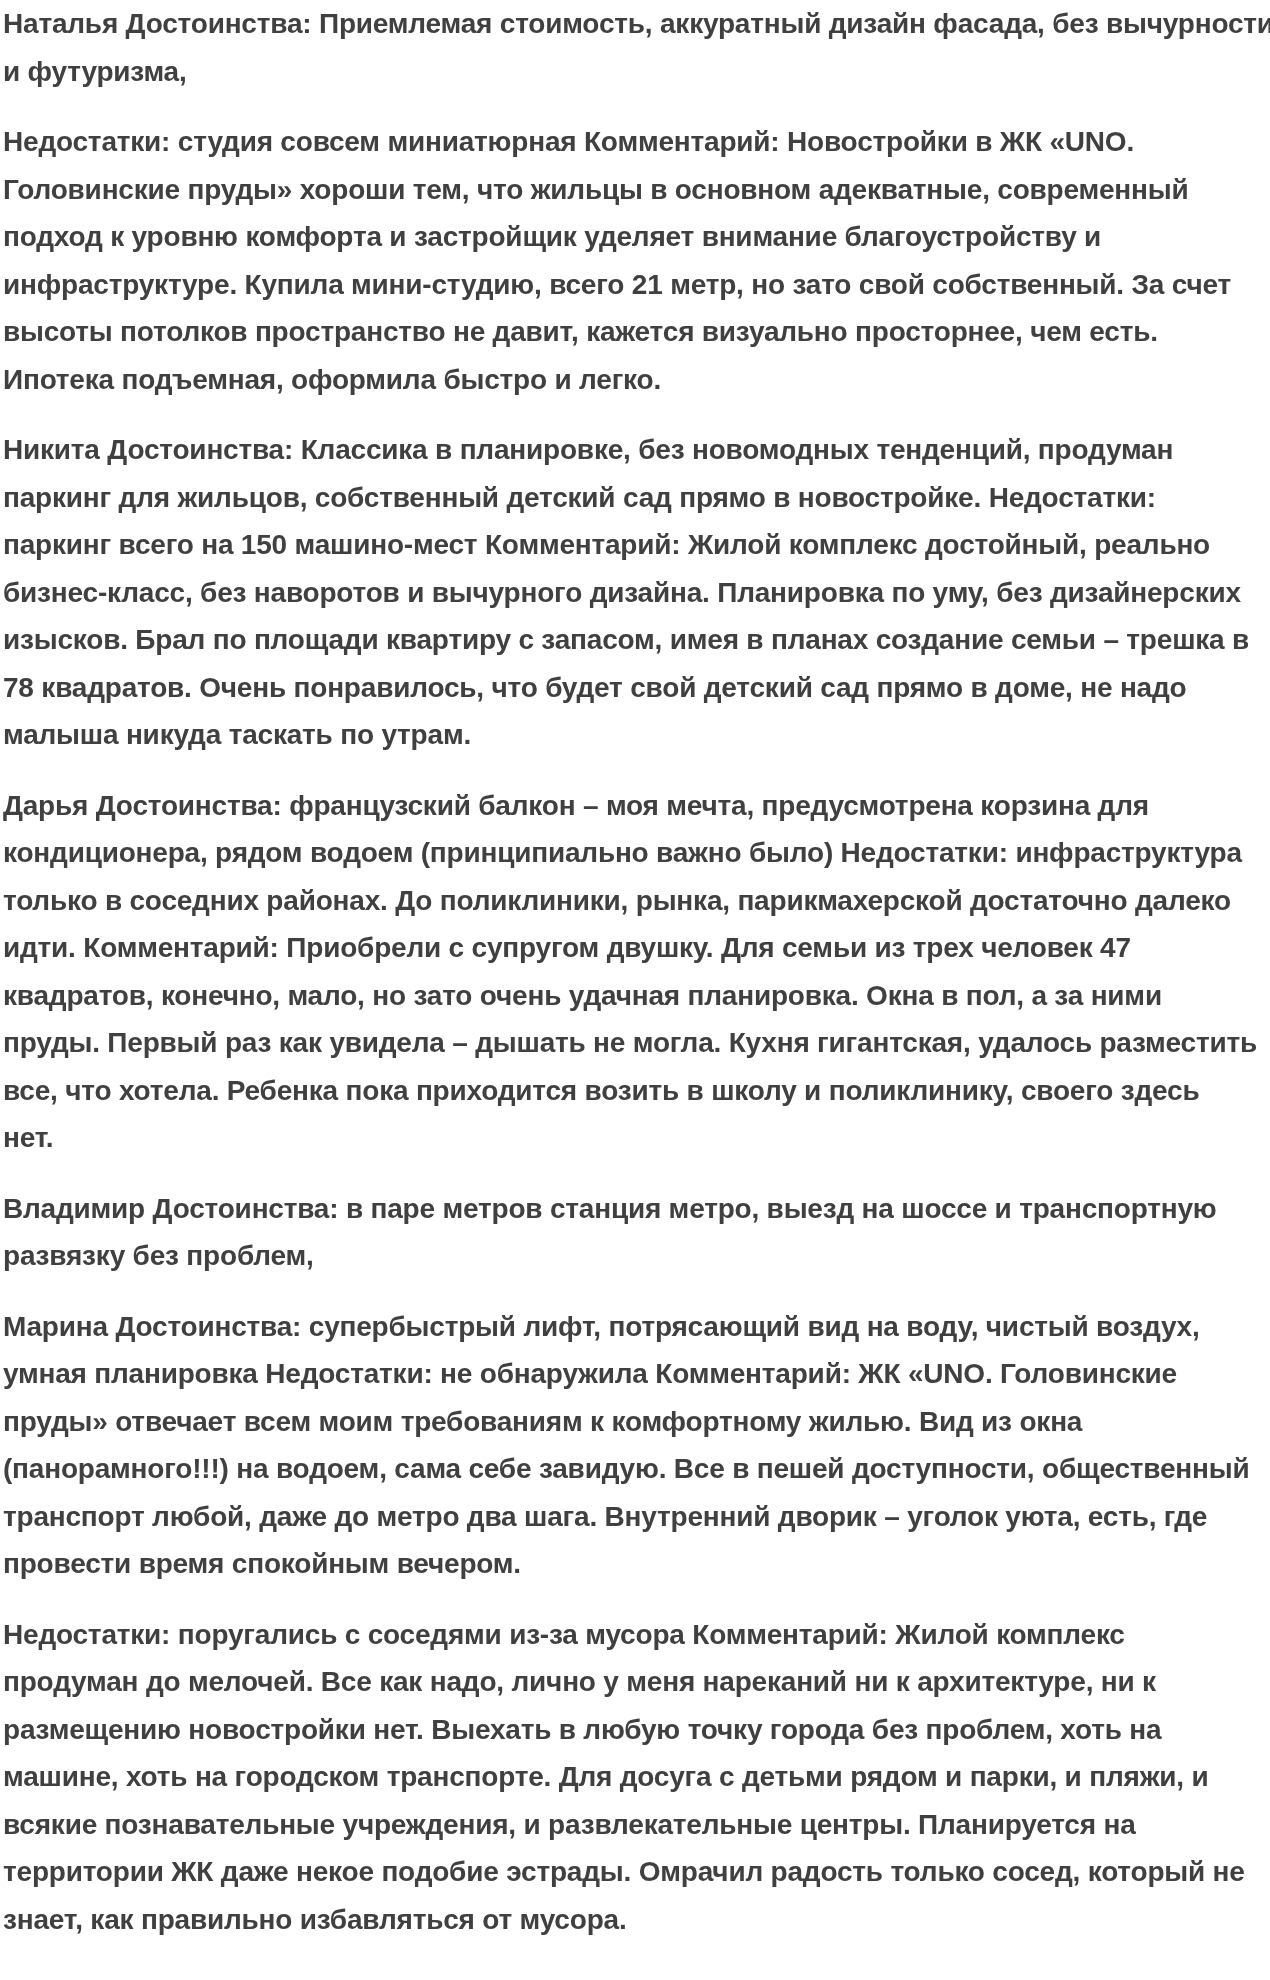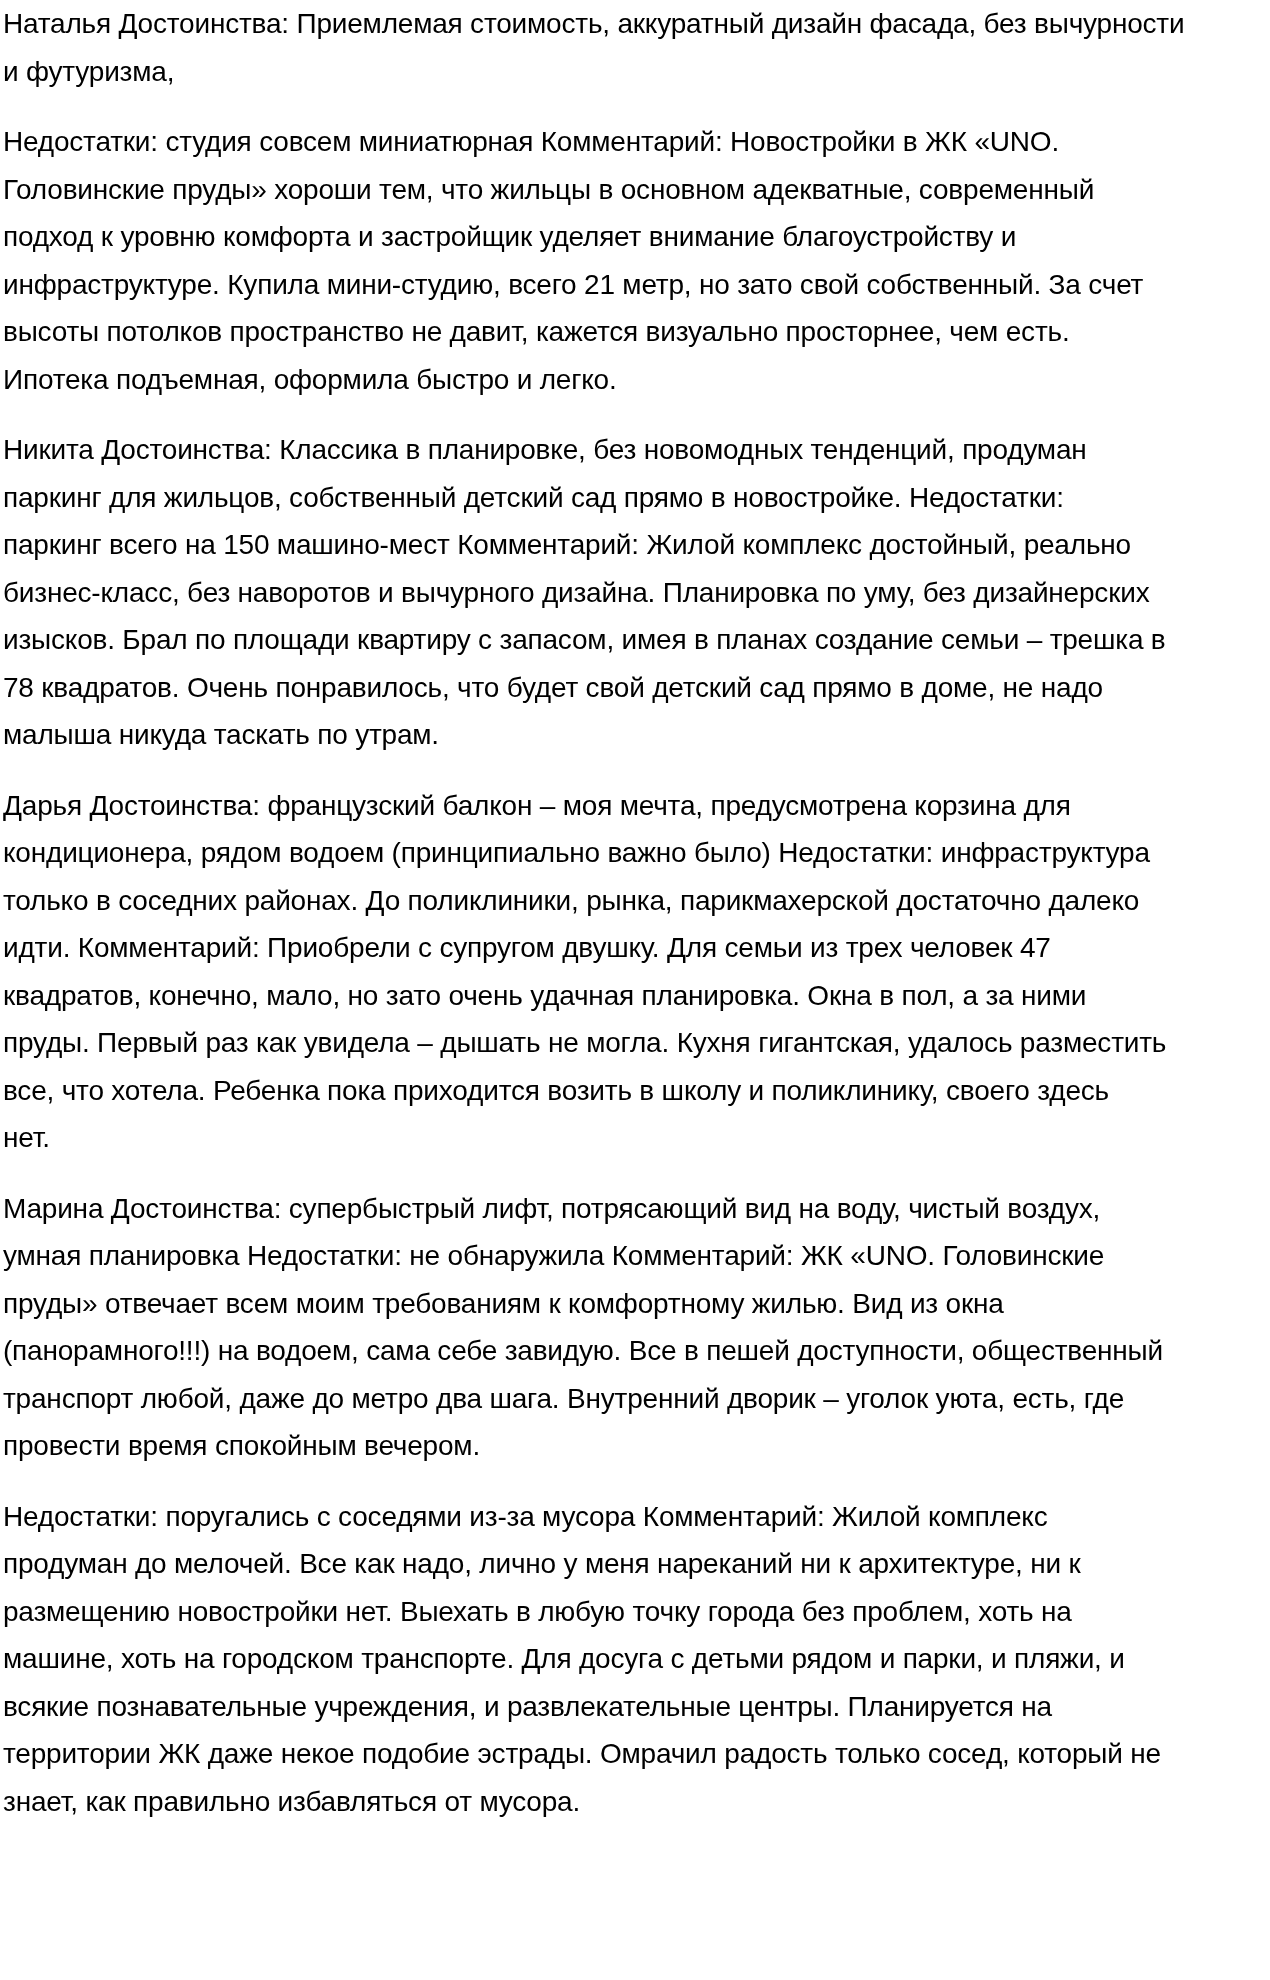--- a/index.html
+++ b/index.html
@@ -15,22 +15,22 @@
   }
   .doc {
     padding: 0 0 0 3px;
     box-sizing: border-box;
     width: 1270px;
   }
   p.review {
     margin: 0 0 23px 0;
     font-size: 28px;
     line-height: 47.5px;
-    font-weight: 400;
-    color: #000000;
+    font-weight: 700;
+    color: #404040;
     letter-spacing: -0.2px;
     white-space: pre;       
   }
 </style>
 </head>
 <body>
 
 <div class="doc">
   <p class="review">Наталья Достоинства: Приемлемая стоимость, аккуратный дизайн фасада, без вычурности
 и футуризма,</p>
@@ -48,20 +48,22 @@
 78 квадратов. Очень понравилось, что будет свой детский сад прямо в доме, не надо
 малыша никуда таскать по утрам.</p>
   <p class="review">Дарья Достоинства: французский балкон – моя мечта, предусмотрена корзина для
 кондиционера, рядом водоем (принципиально важно было) Недостатки: инфраструктура
 только в соседних районах. До поликлиники, рынка, парикмахерской достаточно далеко
 идти. Комментарий: Приобрели с супругом двушку. Для семьи из трех человек 47
 квадратов, конечно, мало, но зато очень удачная планировка. Окна в пол, а за ними
 пруды. Первый раз как увидела – дышать не могла. Кухня гигантская, удалось разместить
 все, что хотела. Ребенка пока приходится возить в школу и поликлинику, своего здесь
 нет.</p>
+  <p class="review">Владимир Достоинства: в паре метров станция метро, выезд на шоссе и транспортную
+развязку без проблем,</p>
   <p class="review">Марина Достоинства: супербыстрый лифт, потрясающий вид на воду, чистый воздух,
 умная планировка Недостатки: не обнаружила Комментарий: ЖК «UNO. Головинские
 пруды» отвечает всем моим требованиям к комфортному жилью. Вид из окна
 (панорамного!!!) на водоем, сама себе завидую. Все в пешей доступности, общественный
 транспорт любой, даже до метро два шага. Внутренний дворик – уголок уюта, есть, где
 провести время спокойным вечером.</p>
   <p class="review">Недостатки: поругались с соседями из-за мусора Комментарий: Жилой комплекс
 продуман до мелочей. Все как надо, лично у меня нареканий ни к архитектуре, ни к
 размещению новостройки нет. Выехать в любую точку города без проблем, хоть на
 машине, хоть на городском транспорте. Для досуга с детьми рядом и парки, и пляжи, и

